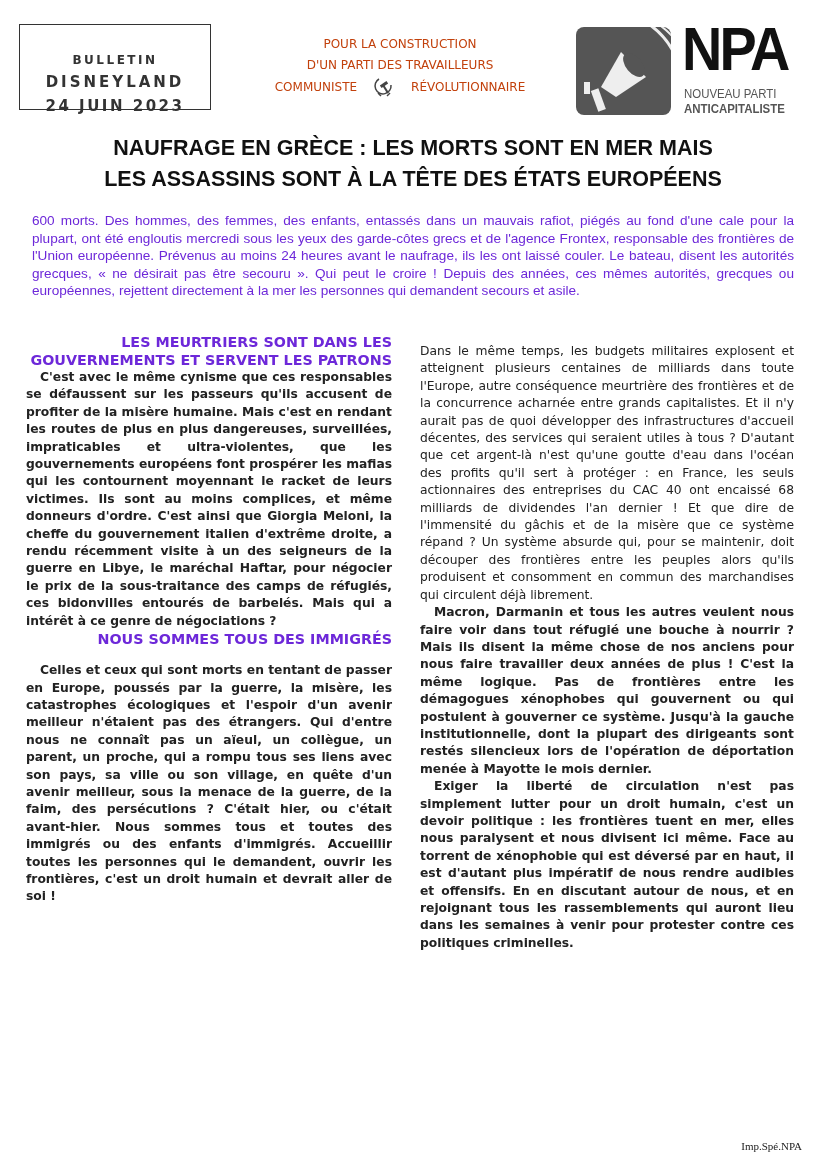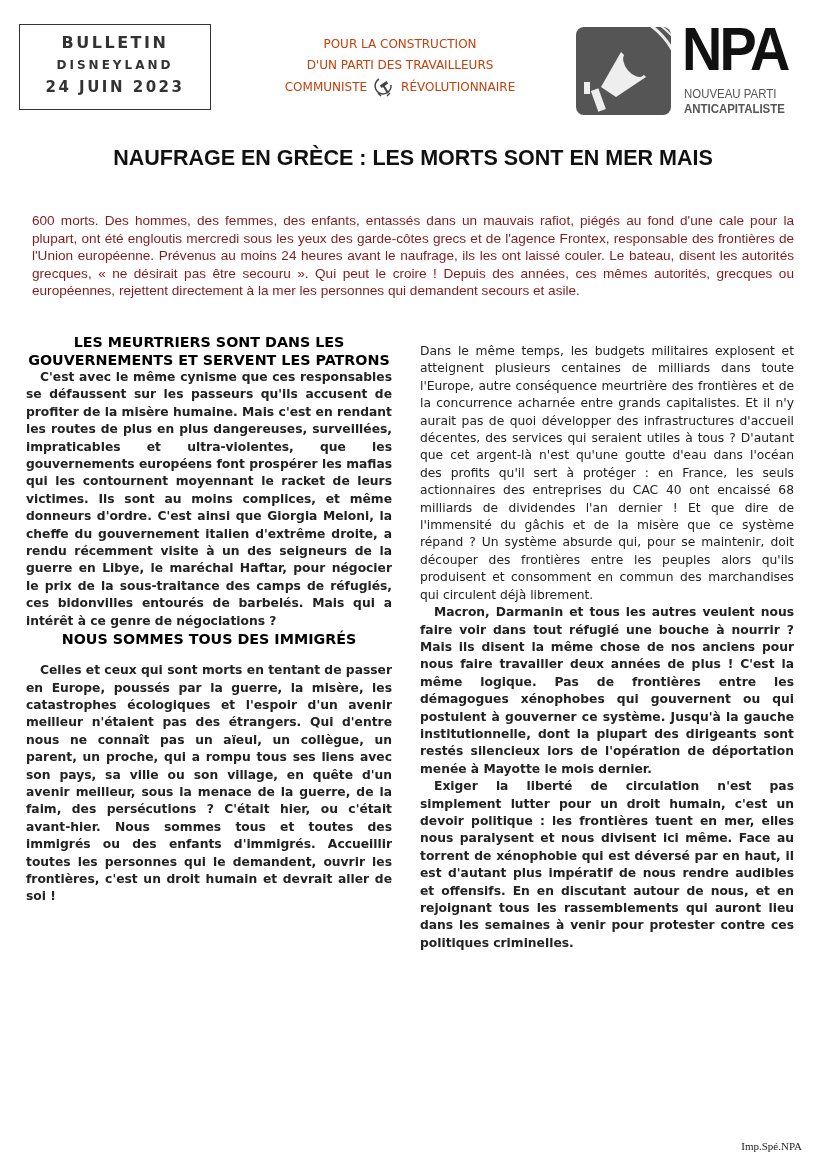--- a/index.html
+++ b/index.html
@@ -1,36 +1,36 @@
 <!DOCTYPE html>
 <html><head>
 <meta charset="utf-8">
 <style>
   html, body { margin: 0; padding: 0; background: #ffffff; }
   body { width: 826px; height: 1169px; position: relative; overflow: hidden; color: #111; font-family: "DejaVu Sans", sans-serif; }
   .header-box { position: absolute; left: 19px; top: 24px; width: 192px; height: 86px; border: 1.5px solid #333; box-sizing: border-box; text-align: center; color: #333; font-weight: bold; }
-  .hb-l1 { font-size: 16px; letter-spacing: 2.5px; margin-top: 8px; }
-  .hb-l2 { font-size: 12px; letter-spacing: 3px; margin-top: 6px; }
+  .hb-l1 { font-size: 12px; letter-spacing: 2.5px; margin-top: 28px; }
+  .hb-l2 { font-size: 15px; letter-spacing: 3px; margin-top: 6px; }
   .hb-l3 { font-size: 15px; letter-spacing: 2.5px; margin-top: 6px; }
   .slogan { position: absolute; left: 240px; top: 34px; width: 320px; text-align: center; font-weight: normal; font-size: 12px; color: #c2410c; line-height: 21px; }
-  .slogan .row3 { display: flex; justify-content: center; align-items: center; gap: 6px; }
+  .slogan .row3 { display: flex; justify-content: center; align-items: center; gap: 16px; }
   .hammer { display: inline-block; width: 22px; height: 22px; }
   .logo { position: absolute; left: 576px; top: 22px; width: 230px; height: 96px; }
   .logo-mark { position: absolute; left: 0; top: 5px; width: 95px; height: 88px; background: #555; border-radius: 8px; overflow: hidden; }
   .logo-npa { position: absolute; left: 106px; top: -4px; font-family: "Liberation Sans", sans-serif; font-weight: bold; font-size: 62px; letter-spacing: -3px; color: #111; line-height: 62px; transform: scaleX(0.9); transform-origin: left; }
   .logo-sub1 { position: absolute; left: 108px; top: 64px; font-family: "Liberation Sans", sans-serif; font-size: 13px; color: #555; transform: scaleX(0.88); transform-origin: left; }
   .logo-sub2 { position: absolute; left: 108px; top: 79px; font-family: "Liberation Sans", sans-serif; font-size: 13px; font-weight: bold; color: #555; transform: scaleX(0.88); transform-origin: left; }
-  .title { position: absolute; left: 30px; top: 143px; width: 766px; text-align: center; font-family: "Liberation Sans", sans-serif; font-weight: bold; font-size: 21.5px; line-height: 31px; color: #111; }
-  .lede { position: absolute; left: 32px; top: 212px; width: 762px; font-family: "Liberation Sans", sans-serif; font-size: 13.6px; line-height: 17.6px; text-align: justify; color: #7f1d1d; }
+  .title { position: absolute; left: 30px; top: 133px; width: 766px; text-align: center; font-family: "Liberation Sans", sans-serif; font-weight: bold; font-size: 21.5px; line-height: 31px; color: #111; }
+  .lede { position: absolute; left: 32px; top: 212px; width: 762px; font-family: "Liberation Sans", sans-serif; font-size: 13.6px; line-height: 17.6px; text-align: justify; color: #6d28d9; }
   .col { position: absolute; font-family: "DejaVu Sans", sans-serif; font-size: 12.3px; line-height: 17.4px; color: #222; text-align: justify; }
   .col-left { left: 26px; top: 333px; width: 366px; }
   .col-right { left: 420px; top: 343px; width: 374px; }
   .col p { margin: 0; }
   .col p.indent { text-indent: 14px; font-weight: bold; }
-  .sh { font-weight: bold; text-align: center; font-size: 14.3px; line-height: 18px; color: #000000; margin: 0; }
+  .sh { font-weight: bold; text-align: right; font-size: 14.3px; line-height: 18px; color: #6d28d9; margin: 0; }
   .sh.mt { margin-top: 0; margin-bottom: 14px; }
   .footer { position: absolute; right: 24px; top: 1140px; font-family: "Liberation Serif", serif; font-size: 11px; color: #222; }
 </style>
 </head>
 <body>
 
 <div class="header-box">
   <div class="hb-l1">BULLETIN</div>
   <div class="hb-l2">DISNEYLAND</div>
   <div class="hb-l3">24 JUIN 2023</div>
@@ -65,20 +65,21 @@
       <rect x="8" y="55" width="6" height="12" fill="#eee"></rect>
     </svg>
   </div>
   <div class="logo-npa">NPA</div>
   <div class="logo-sub1">NOUVEAU PARTI</div>
   <div class="logo-sub2">ANTICAPITALISTE</div>
 </div>
 
 <div class="title">
   <div>NAUFRAGE EN GRÈCE : LES MORTS SONT EN MER MAIS</div>
+  <div>LES ASSASSINS SONT À LA TÊTE DES ÉTATS EUROPÉENS</div>
 </div>
 
 <div class="lede">600 morts. Des hommes, des femmes, des enfants, entassés dans un mauvais rafiot, piégés au fond d'une cale pour la plupart, ont été engloutis mercredi sous les yeux des garde-côtes grecs et de l'agence Frontex, responsable des frontières de l'Union européenne. Prévenus au moins 24 heures avant le naufrage, ils les ont laissé couler. Le bateau, disent les autorités grecques, « ne désirait pas être secouru ». Qui peut le croire ! Depuis des années, ces mêmes autorités, grecques ou européennes, rejettent directement à la mer les personnes qui demandent secours et asile.</div>
 
 <div class="col col-left">
   <h2 class="sh">LES MEURTRIERS SONT DANS LES GOUVERNEMENTS ET SERVENT LES PATRONS</h2>
   <p class="indent">C'est avec le même cynisme que ces responsables se défaussent sur les passeurs qu'ils accusent de profiter de la misère humaine. Mais c'est en rendant les routes de plus en plus dangereuses, surveillées, impraticables et ultra-violentes, que les gouvernements européens font prospérer les mafias qui les contournent moyennant le racket de leurs victimes. Ils sont au moins complices, et même donneurs d'ordre. C'est ainsi que Giorgia Meloni, la cheffe du gouvernement italien d'extrême droite, a rendu récemment visite à un des seigneurs de la guerre en Libye, le maréchal Haftar, pour négocier le prix de la sous-traitance des camps de réfugiés, ces bidonvilles entourés de barbelés. Mais qui a intérêt à ce genre de négociations ?</p>
   <h2 class="sh mt">NOUS SOMMES TOUS DES IMMIGRÉS</h2>
   <p class="indent">Celles et ceux qui sont morts en tentant de passer en Europe, poussés par la guerre, la misère, les catastrophes écologiques et l'espoir d'un avenir meilleur n'étaient pas des étrangers. Qui d'entre nous ne connaît pas un aïeul, un collègue, un parent, un proche, qui a rompu tous ses liens avec son pays, sa ville ou son village, en quête d'un avenir meilleur, sous la menace de la guerre, de la faim, des persécutions ? C'était hier, ou c'était avant-hier. Nous sommes tous et toutes des immigrés ou des enfants d'immigrés. Accueillir toutes les personnes qui le demandent, ouvrir les frontières, c'est un droit humain et devrait aller de soi !</p>
 </div>

